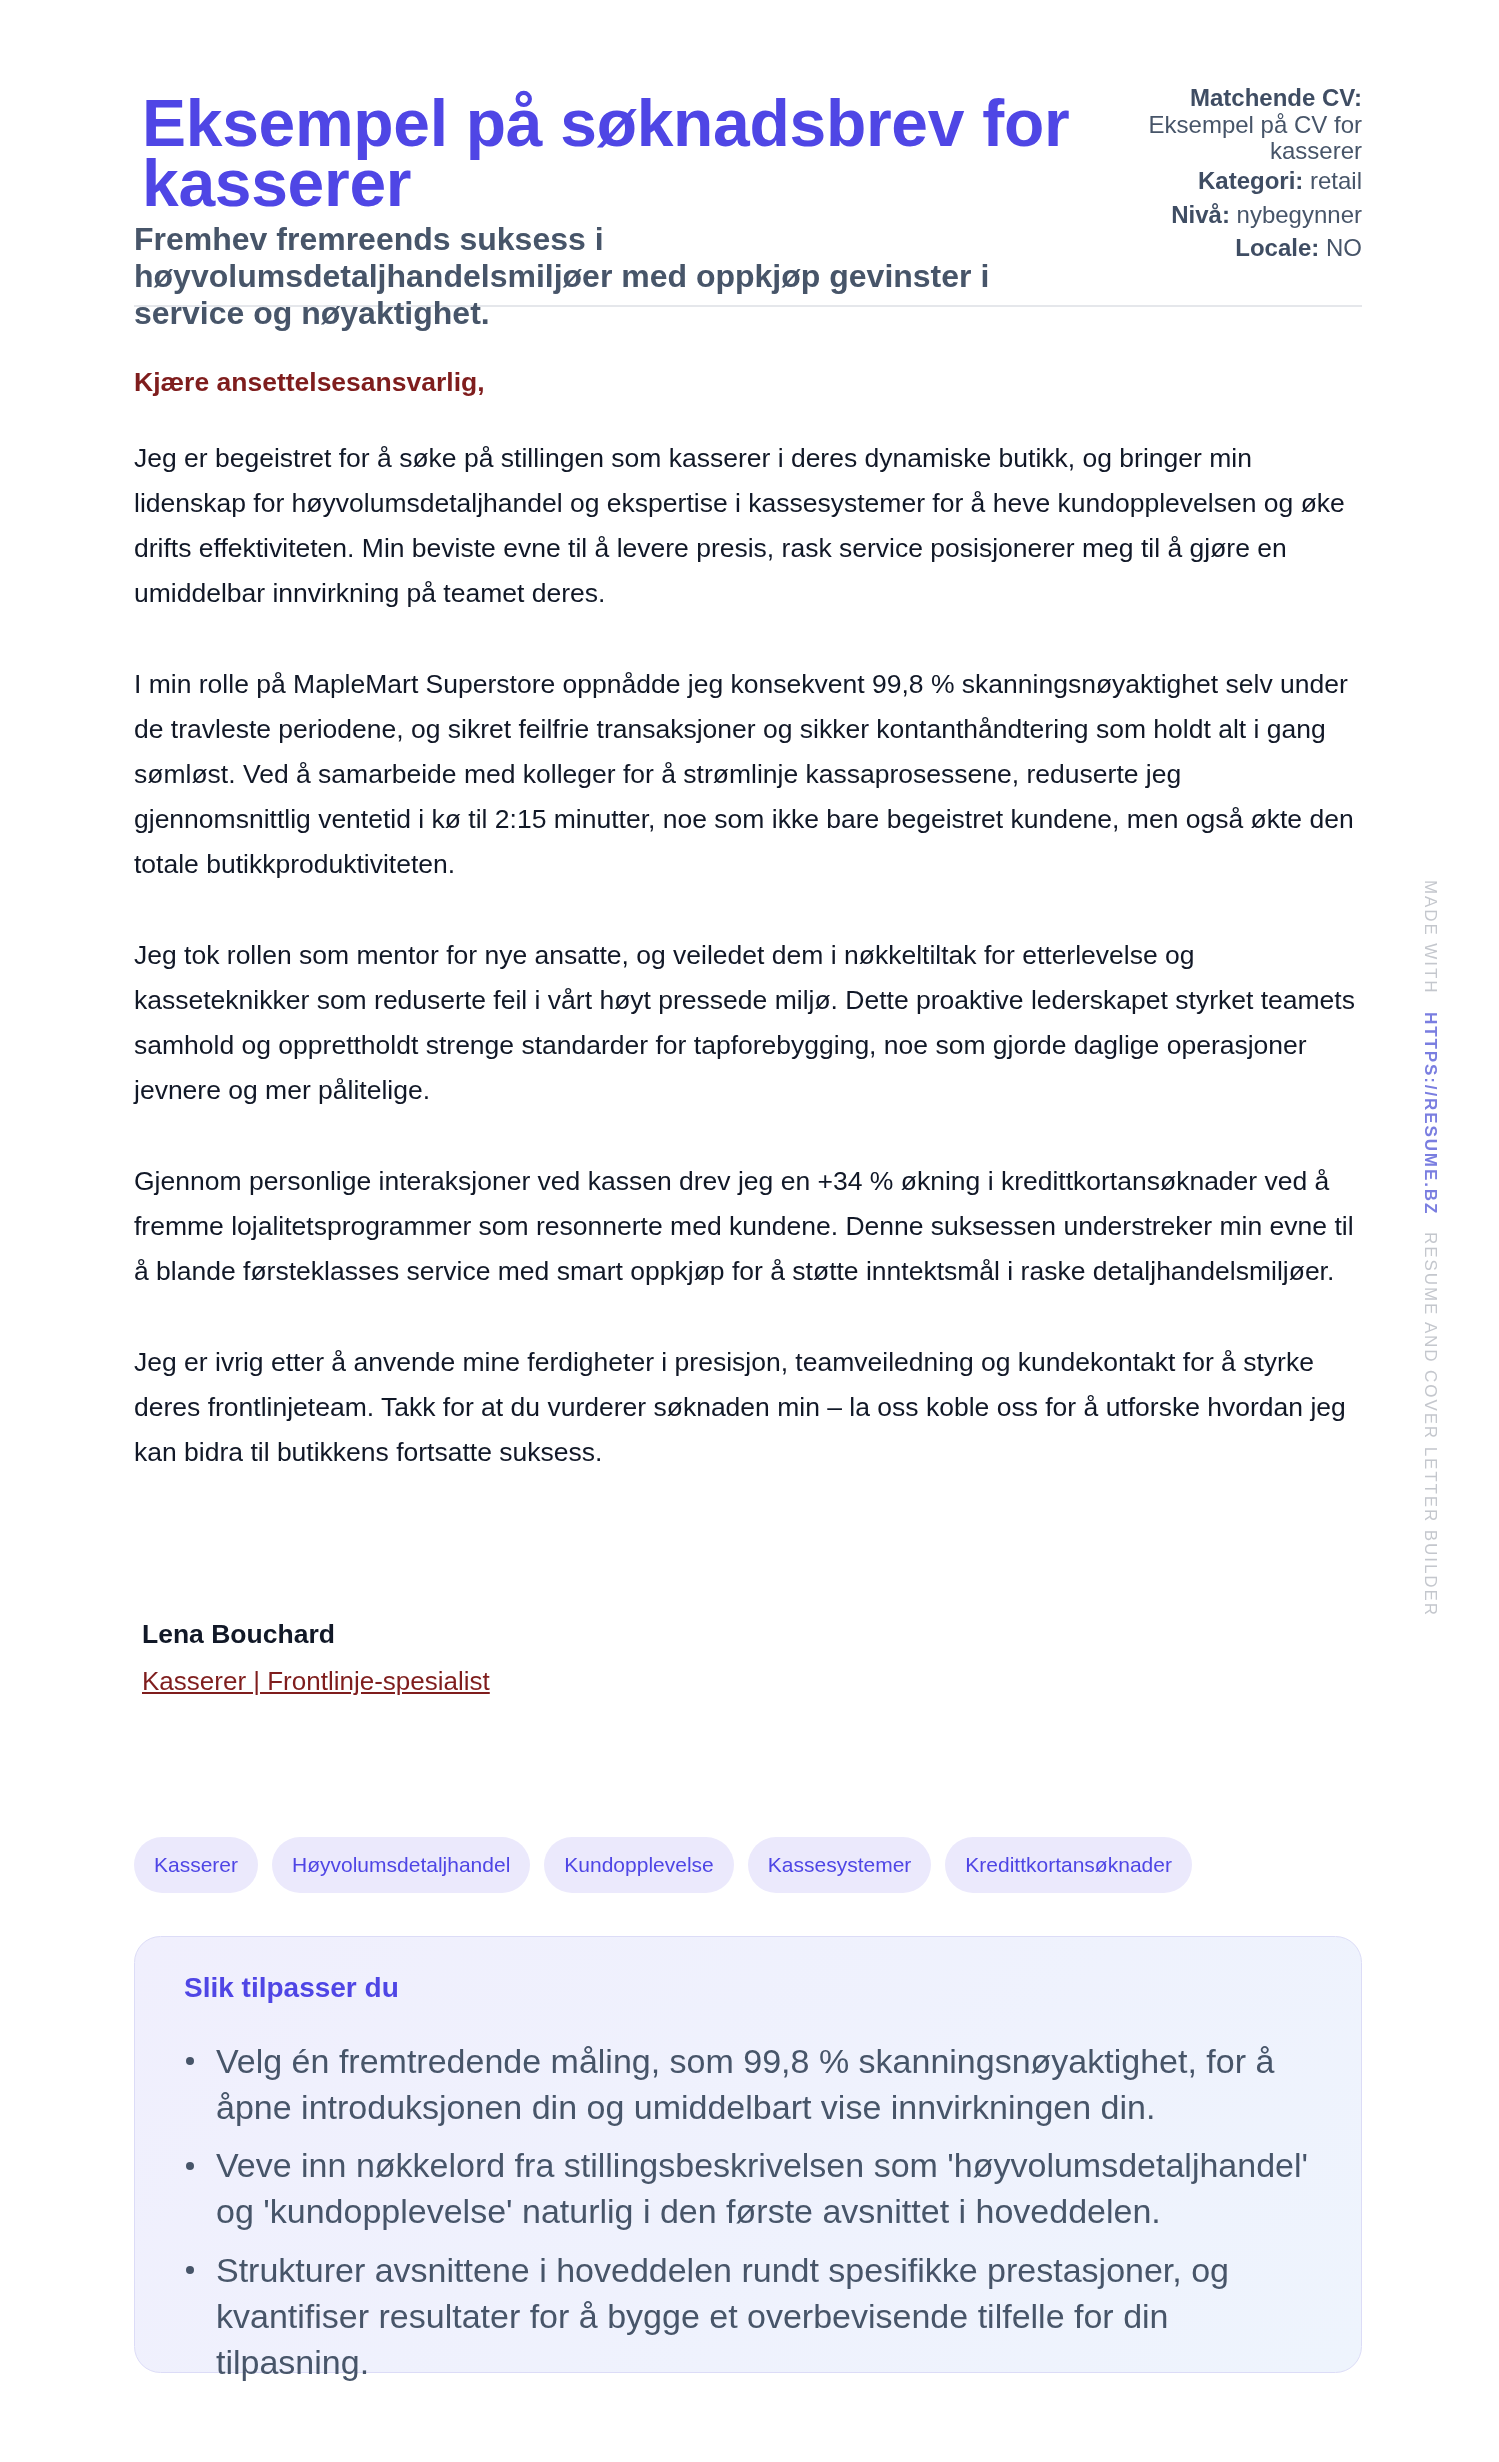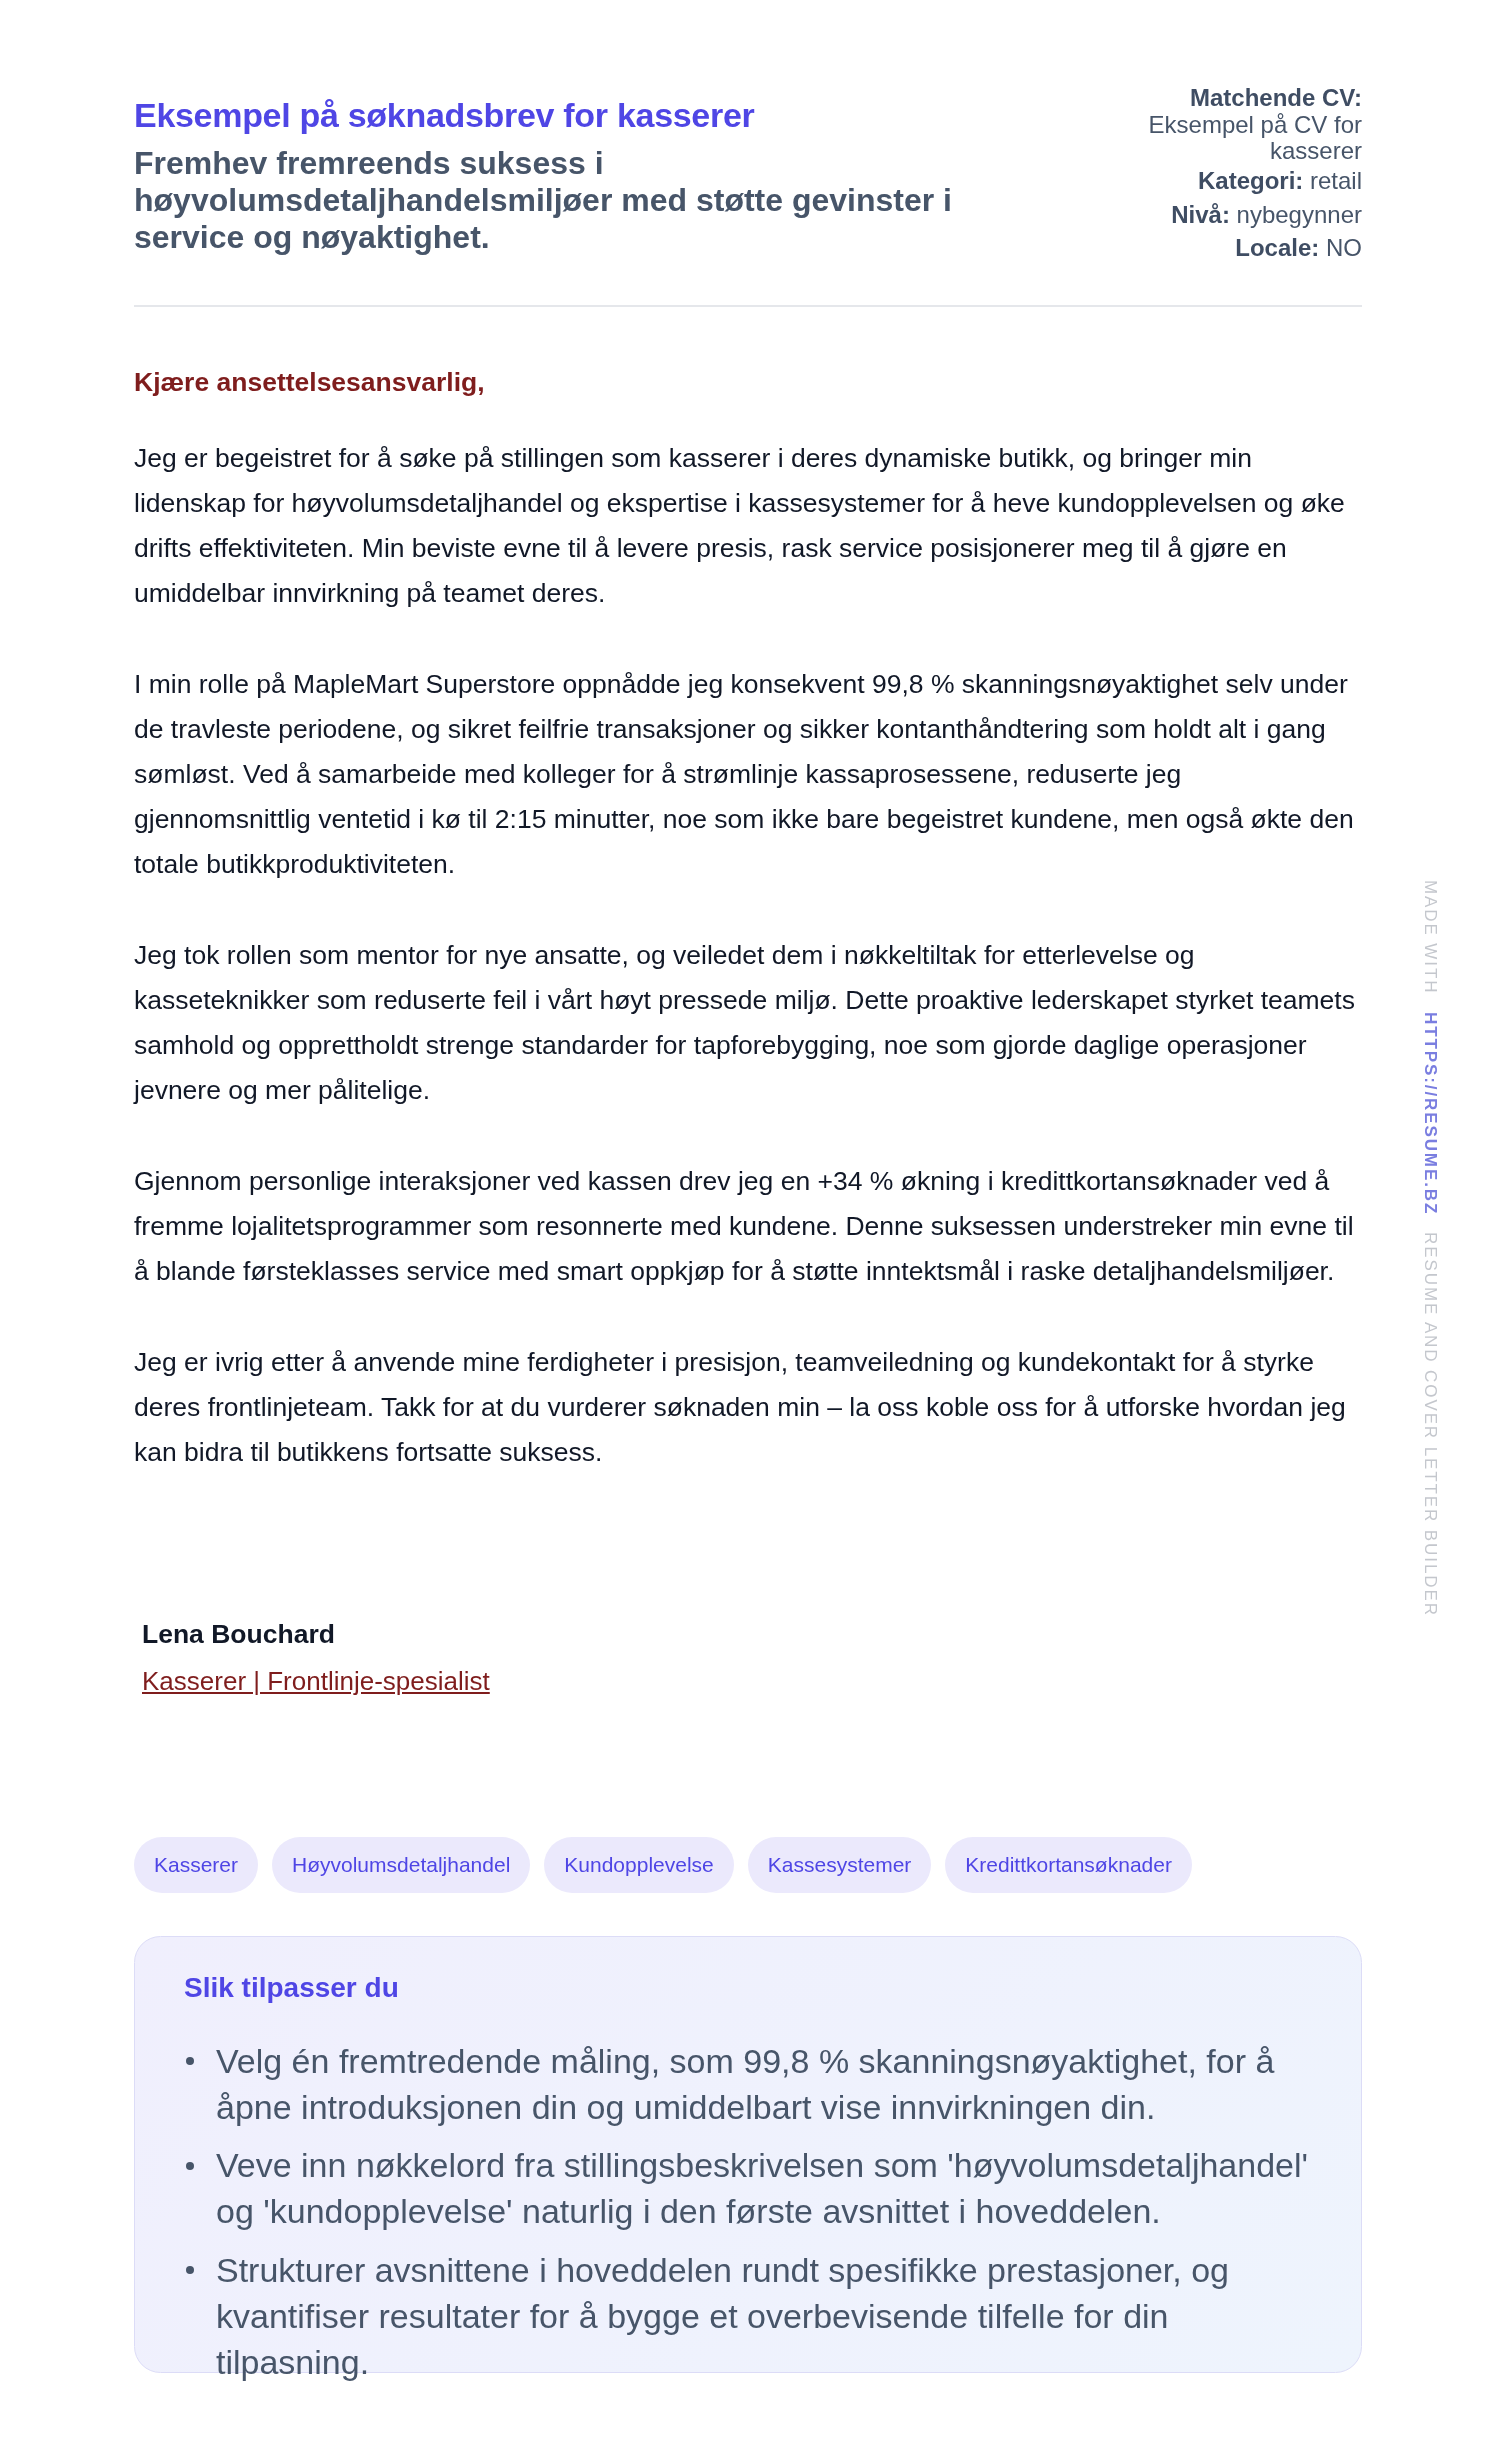--- a/index.html
+++ b/index.html
@@ -23,24 +23,24 @@
   }
   .header {
     position: relative;
     padding-top: 85px;
     height: 220px;
     border-bottom: 2.6px solid #e5e7eb;
     box-sizing: border-box;
     height: 307px;
   }
   .title {
-    font-size: 34px;
+    font-size: 66px;
     font-weight: 700;
     color: #4f46e5;
-    margin: 0;
+    margin: 8px;
     line-height: 60px;
     letter-spacing: -0.3px;
   }
   .subtitle {
     font-size: 32px;
     font-weight: 700;
     color: #475569;
     margin: 0;
     line-height: 37px;
     width: 900px;
@@ -170,21 +170,21 @@
     margin: 10.6px 0;
   }
 </style>
 </head>
 <body>
 
 <div class="page">
 
   <header class="header">
     <h1 class="title">Eksempel på søknadsbrev for kasserer</h1>
-    <p class="subtitle">Fremhev fremreends suksess i høyvolumsdetaljhandelsmiljøer med støtte gevinster i service og nøyaktighet.</p>
+    <p class="subtitle">Fremhev fremreends suksess i høyvolumsdetaljhandelsmiljøer med oppkjøp gevinster i service og nøyaktighet.</p>
 
     <div class="meta">
       <div class="row first">
         <b>Matchende CV:</b><br>
         <span>Eksempel på CV for kasserer</span>
       </div>
       <div class="row">
         <b>Kategori:</b>
         <span>retail</span>
       </div>

